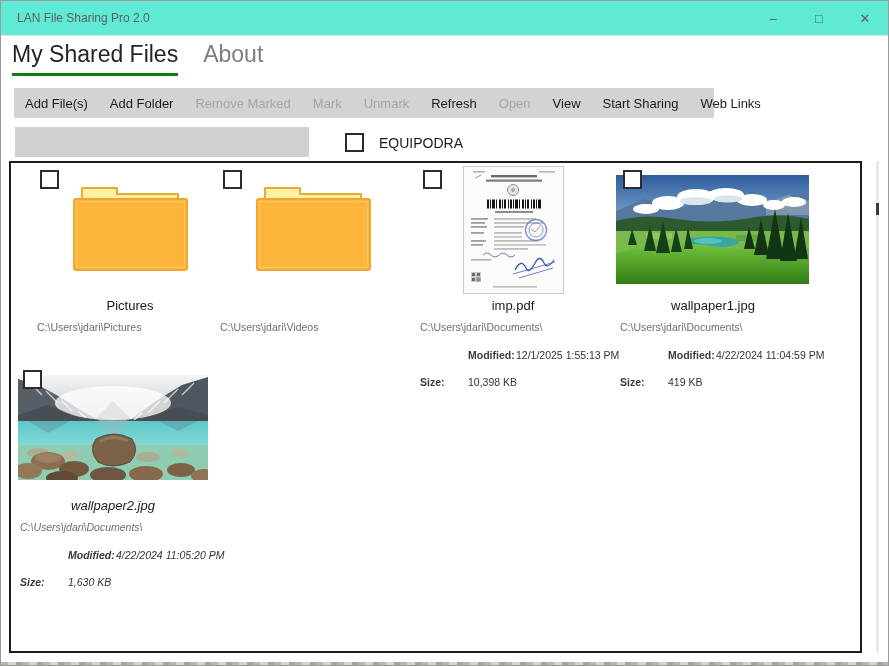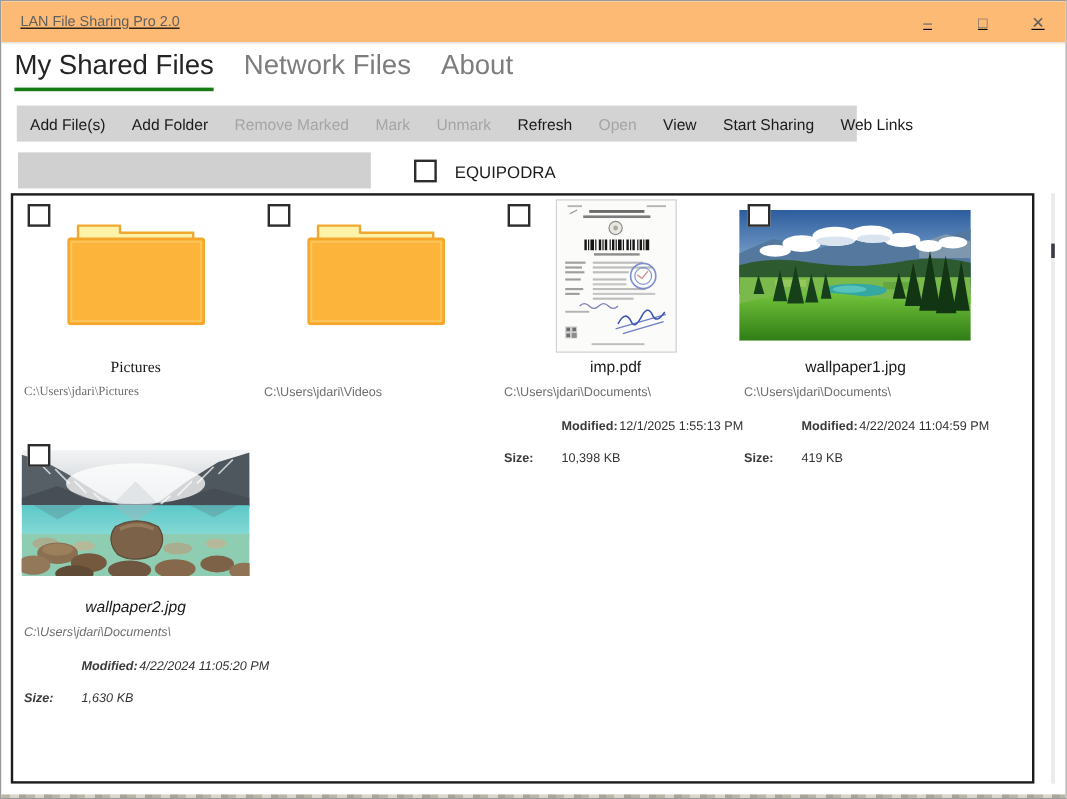--- a/index.html
+++ b/index.html
@@ -1,20 +1,20 @@
 <!DOCTYPE html>
 <html><head>
 <meta charset="utf-8">
 <style>
   html,body{margin:0;padding:0;background:#cfcfcf;}
   .window{position:relative;width:887px;height:664px;background:#fff;border:1px solid #9a9a9a;
           font-family:"Liberation Sans",sans-serif;overflow:hidden;}
   
-  .titlebar{position:absolute;left:0;top:0;right:0;height:34px;background:#fdba74;
-            border-bottom:1px solid #e2e2e2;display:flex;align-items:center;text-decoration:underline;}
+  .titlebar{position:absolute;left:0;top:0;right:0;height:34px;background:#5eead4;
+            border-bottom:1px solid #e2e2e2;display:flex;align-items:center;}
   .title-text{margin-left:16px;font-size:12px;color:#606060;}
   .win-controls{margin-left:auto;display:flex;height:100%;}
   .win-btn{width:46px;height:100%;display:flex;align-items:center;justify-content:center;
            color:#5f5f5f;font-size:13px;cursor:default;}
   
   .tabs{position:absolute;left:11px;top:40px;display:flex;gap:25px;align-items:center;}
   .tab{font-size:23px;color:#7d7d7d;padding-bottom:5px;border-bottom:3px solid transparent;}
   .tab.active{color:#242424;border-bottom-color:#157c15;}
   
   .toolbar{position:absolute;left:13px;top:87px;width:700px;height:30px;background:#d3d3d3;
@@ -53,21 +53,20 @@
     <span class="title-text">LAN File Sharing Pro 2.0</span>
     <div class="win-controls">
       <span class="win-btn">–</span>
       <span class="win-btn">□</span>
       <span class="win-btn">✕</span>
     </div>
   </div>
 
   <div class="tabs">
     <span class="tab active">My Shared Files</span>
-    <span class="tab">Network Files</span>
     <span class="tab">About</span>
   </div>
 
   <div class="toolbar">
     <span class="tb">Add File(s)</span>
     <span class="tb">Add Folder</span>
     <span class="tb disabled">Remove Marked</span>
     <span class="tb disabled">Mark</span>
     <span class="tb disabled">Unmark</span>
     <span class="tb">Refresh</span>
@@ -76,21 +75,21 @@
     <span class="tb">Start Sharing</span>
     <span class="tb">Web Links</span>
   </div>
 
   <input class="share-input" value="" style="">
   <span class="cbx share-cbx"></span>
   <span class="share-cbx-label">EQUIPODRA</span>
 
   <div class="panel">
 
-    <div class="cell" style="left:2px;top:0;font-family:Liberation Serif, serif;">
+    <div class="cell" style="left:19px;top:0;">
       <span class="cbx cb"></span>
       <svg class="thumb" style="left:43px;top:22px;" width="115" height="86" viewBox="0 0 115 86">
         <path d="M9 3 H44 V9 H105 V18 H9 Z" fill="#fcf3a8" stroke="#f0a830" stroke-width="2" stroke-linejoin="round"></path>
         <rect x="1" y="14" width="113" height="71" rx="2" fill="#fcb43a" stroke="#f3a52c" stroke-width="2"></rect>
         <rect x="3.5" y="16.5" width="108" height="66" fill="none" stroke="#fdc968" stroke-width="1.5" opacity="0.8"></rect>
       </svg>
       <div class="fname">Pictures</div>
       <div class="fpath">C:\Users\jdari\Pictures</div>
     </div>
 

